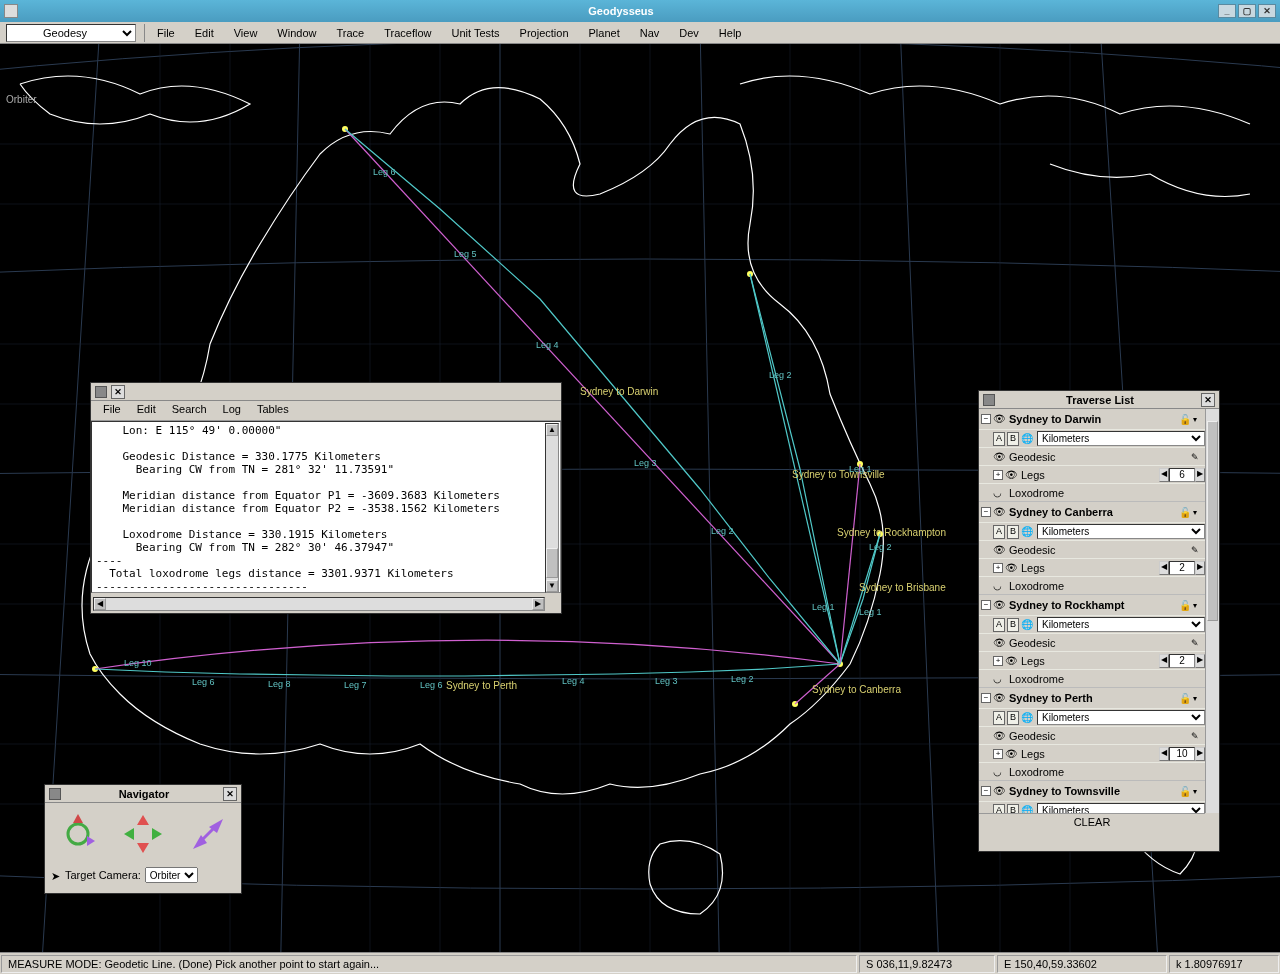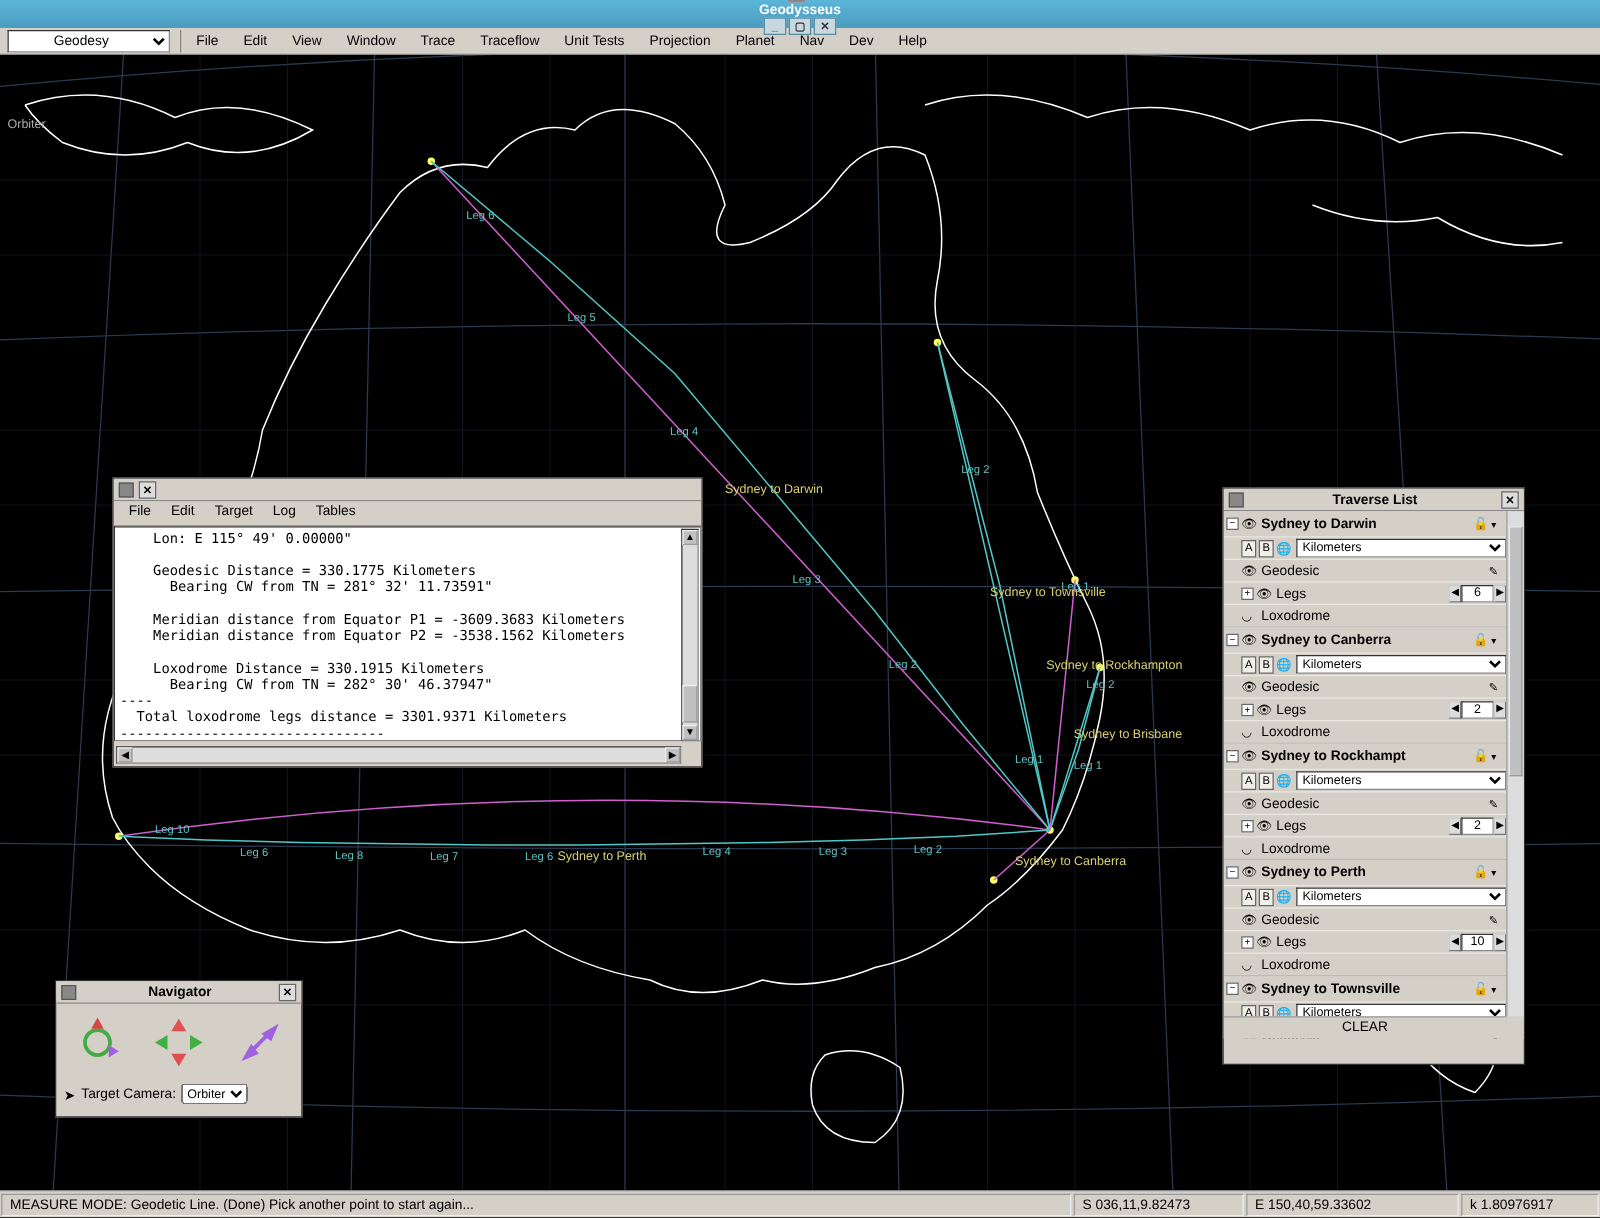--- a/index.html
+++ b/index.html
@@ -1,19 +1,19 @@
 <!DOCTYPE html>
 <html><head>
 <meta charset="utf-8">
 <style>
 * { box-sizing: border-box; margin: 0; padding: 0; }
 body { font-family: Arial, sans-serif; font-size: 11px; background: #000; width: 1280px; height: 974px; overflow: hidden; position: relative; }
 
 
-.titlebar { background: linear-gradient(#5bb5d8, #4a9cc0); height: 22px; display: flex; align-items: center; padding: 0 4px; color: #fff; font-weight: bold; flex-direction: column; }
+.titlebar { background: linear-gradient(#5bb5d8, #4a9cc0); height: 22px; display: flex; align-items: center; padding: 0 4px; color: #fff; font-weight: bold; }
 .titlebar .appicon { width: 14px; height: 14px; background: #ddd; border: 1px solid #888; margin-right: 6px; }
 .titlebar .title { flex: 1; text-align: center; }
 .titlebar .winbtns { display: flex; gap: 2px; }
 .titlebar .winbtn { width: 18px; height: 14px; background: #c8d8e0; border: 1px solid #5a8aa0; font-size: 9px; display: flex; align-items: center; justify-content: center; color: #333; cursor: pointer; }
 
 
 .menubar { background: #d4d0c8; height: 22px; display: flex; align-items: center; border-bottom: 1px solid #888; }
 .mode-select { margin: 0 6px; height: 18px; font-size: 11px; width: 130px; background: #fff; border: 1px inset #888; text-align: center; }
 .menubar .menu { padding: 2px 10px; cursor: pointer; }
 .menubar .sep { width: 1px; height: 18px; background: #888; margin: 0 2px; }
@@ -233,21 +233,21 @@
 </div>
 
 <div class="floatwin" id="log-window">
   <div class="fw-title">
     <div class="fwicon"></div>
     <div class="fw-close">✕</div>
   </div>
   <div class="fw-menubar">
     <div class="menu">File</div>
     <div class="menu">Edit</div>
-    <div class="menu">Target</div>
+    <div class="menu">Search</div>
     <div class="menu">Log</div>
     <div class="menu">Tables</div>
   </div>
   <div class="logbody">    Lon: E 115° 49' 0.00000"
 
     Geodesic Distance = 330.1775 Kilometers
       Bearing CW from TN = 281° 32' 11.73591"
 
     Meridian distance from Equator P1 = -3609.3683 Kilometers
     Meridian distance from Equator P2 = -3538.1562 Kilometers

